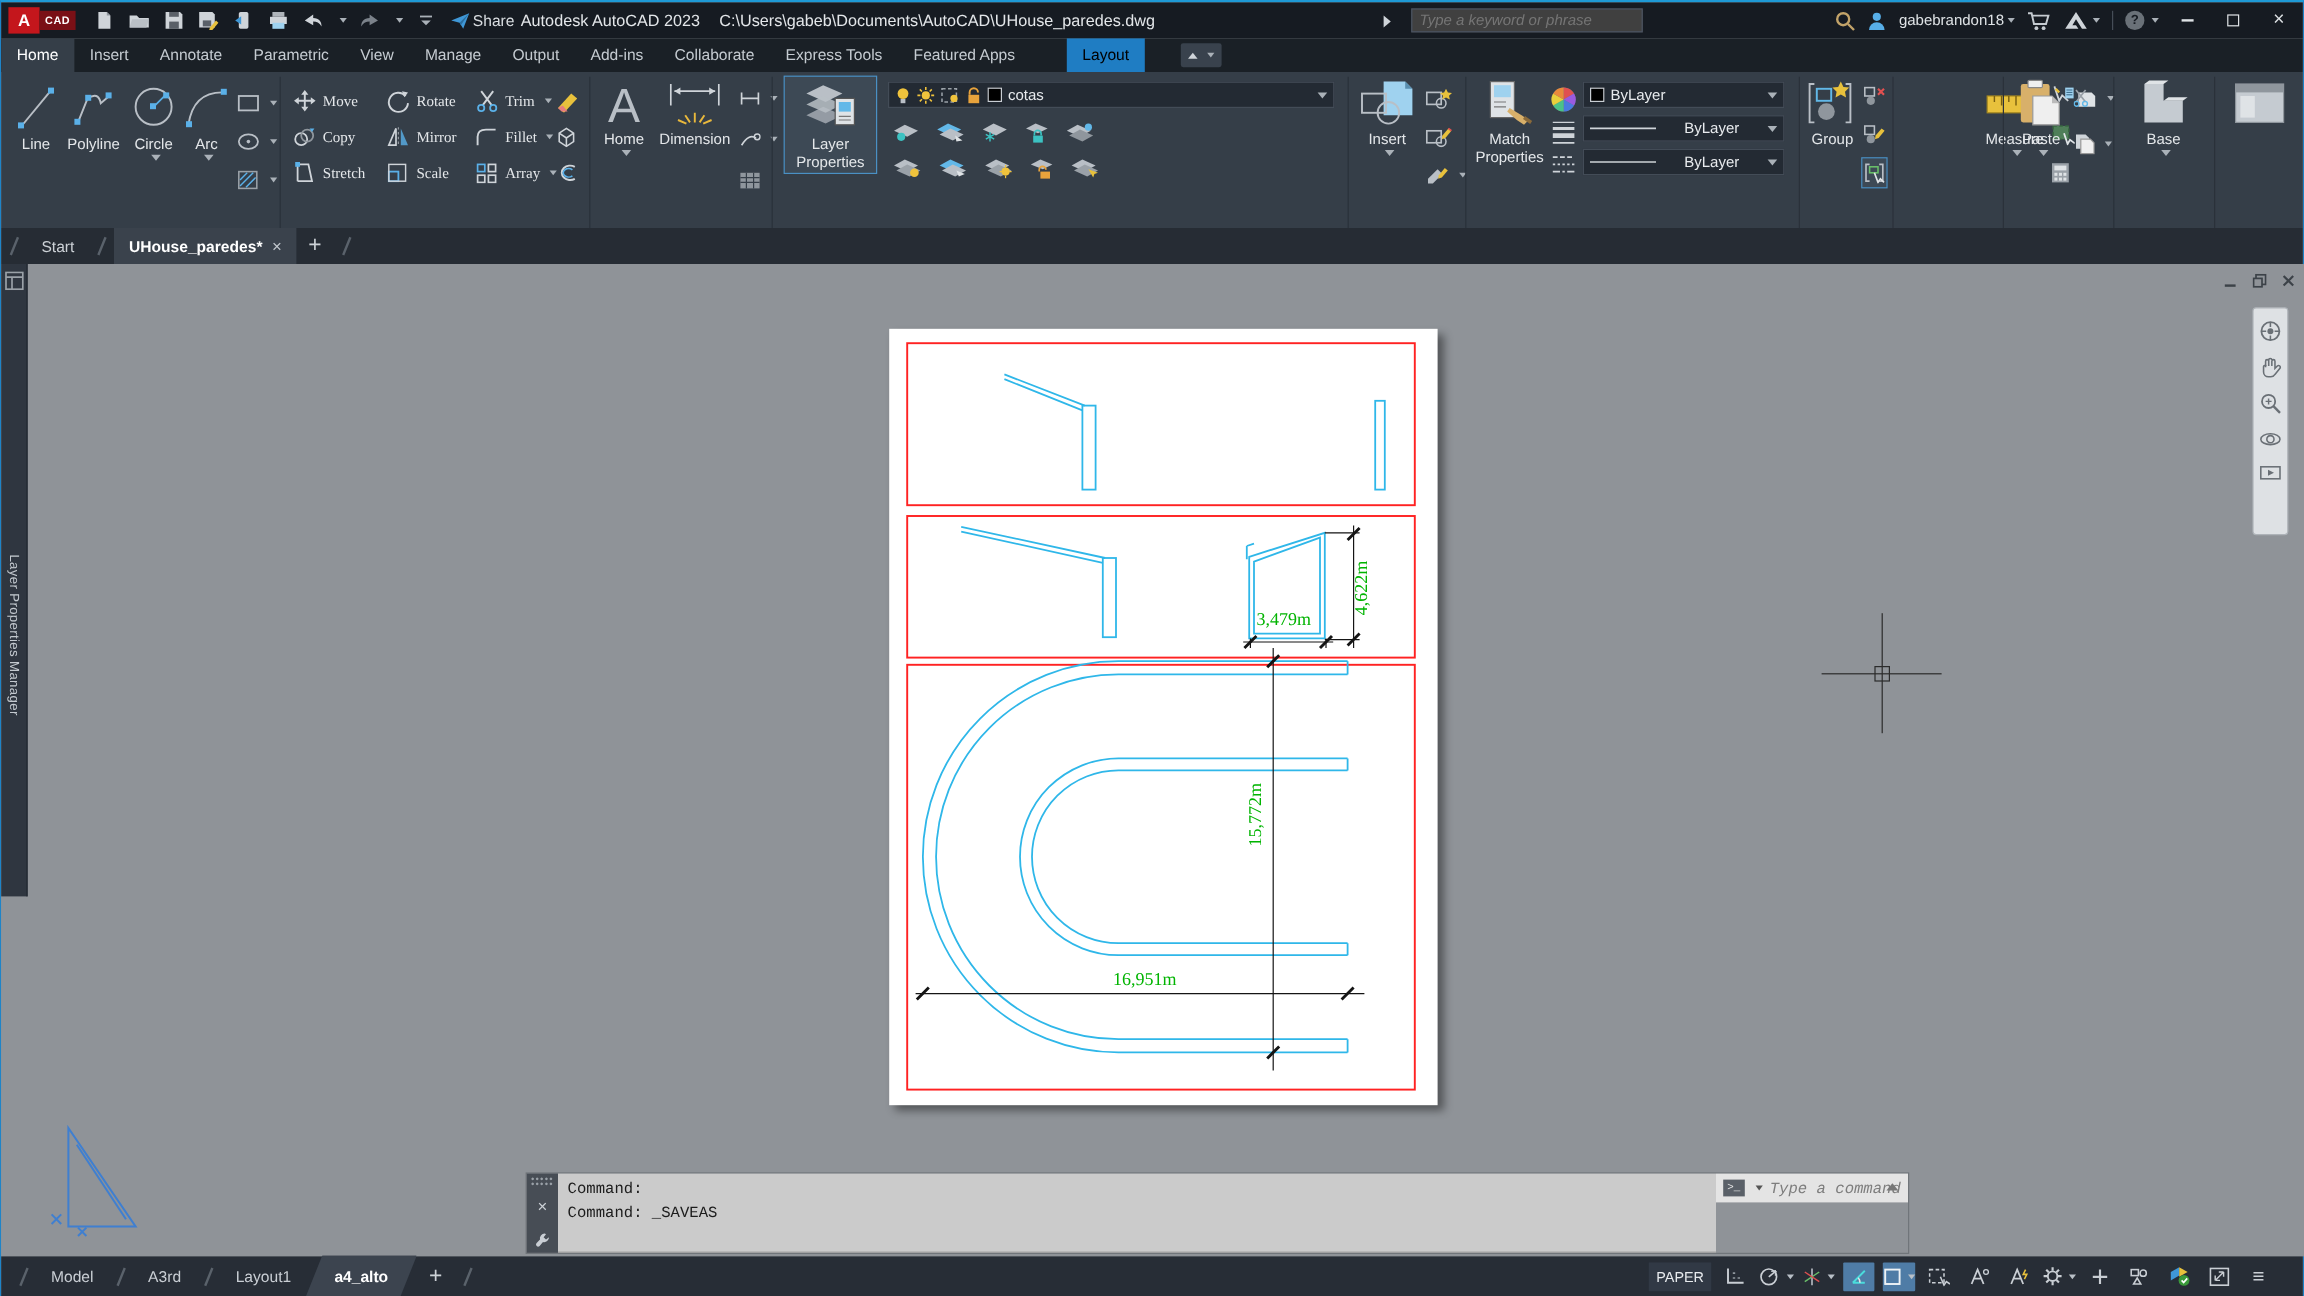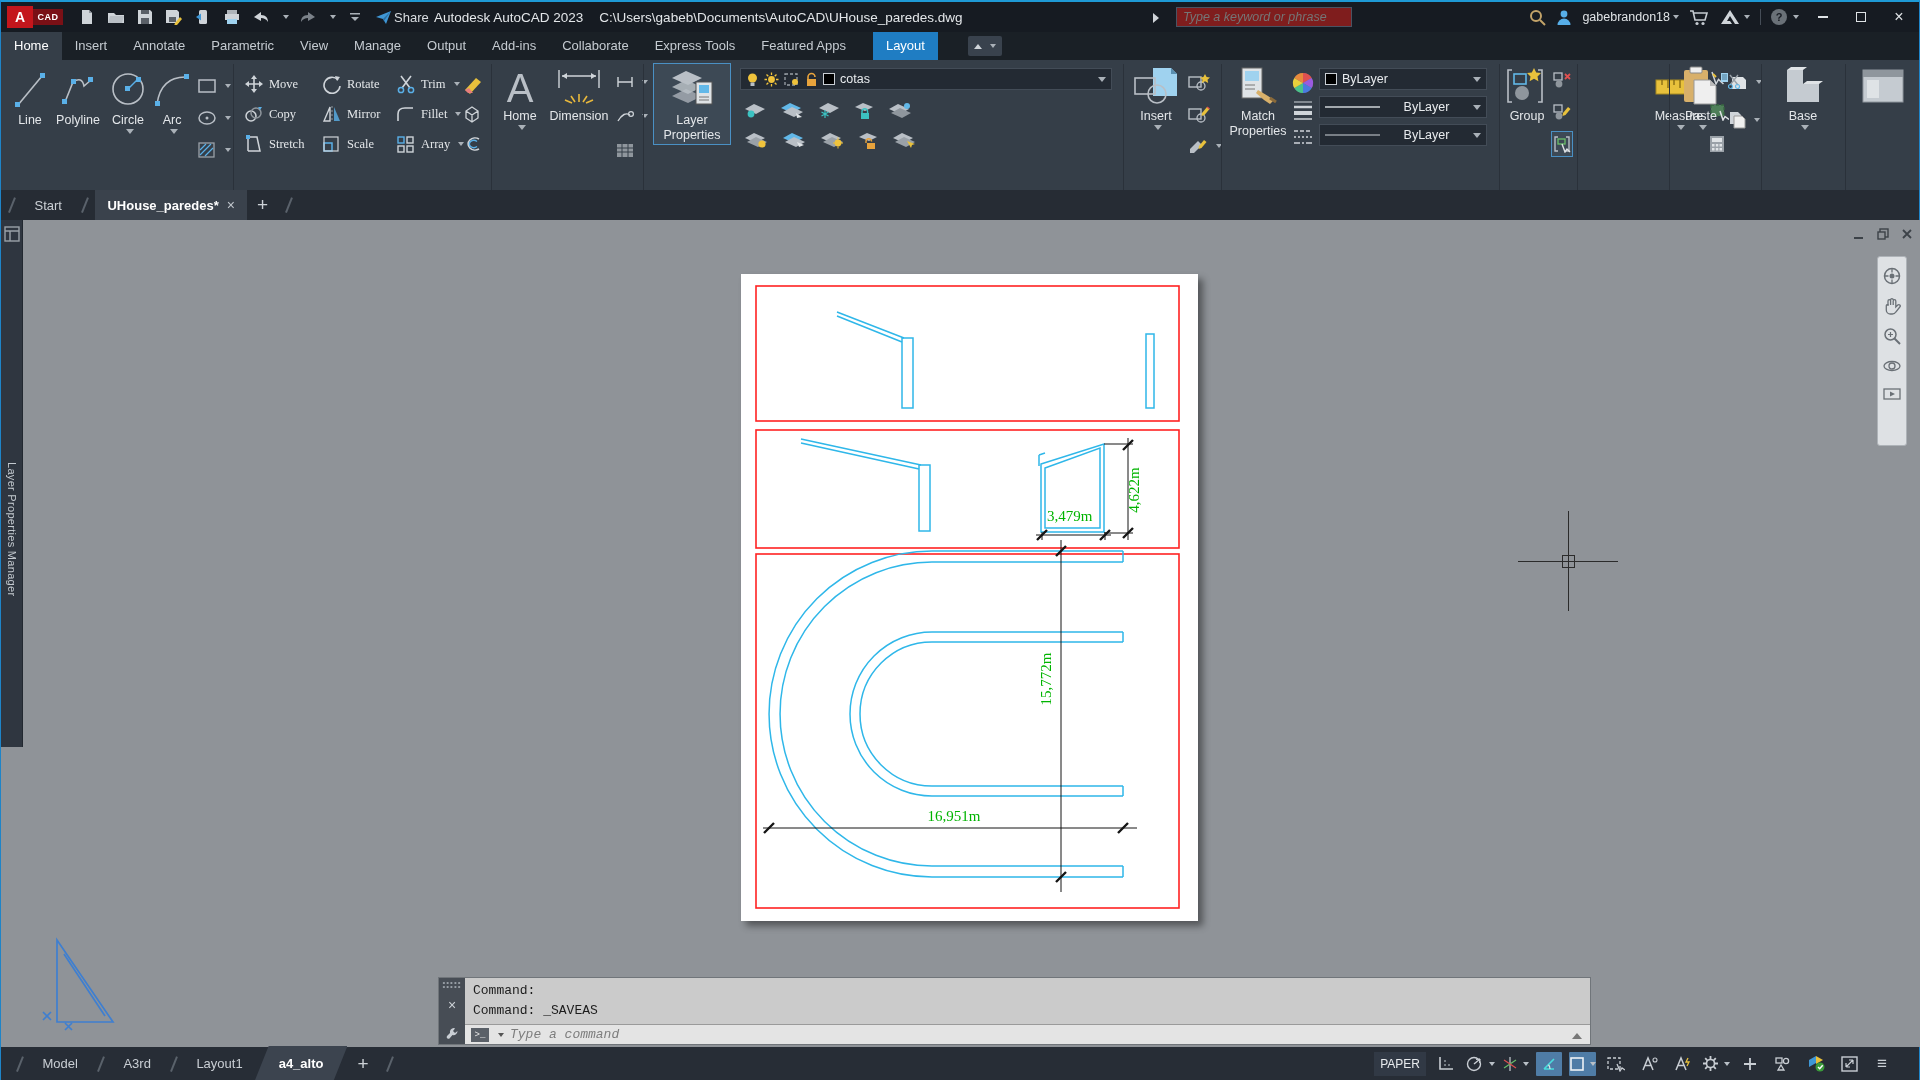--- a/index.html
+++ b/index.html
@@ -11,37 +11,37 @@
   .titlebar { position:absolute; left:0; top:0; width:100%; height:30px; background:#161b22; display:flex; align-items:center; color:#d9dde1; font-size:13px; }
   .logo-a { width:26px; height:22px; background:#c4161c; color:#fff; font-weight:bold; display:flex; align-items:center; justify-content:center; margin-left:6px; font-size:14px; }
   .logo-cad { width:30px; height:16px; background:#7a1016; color:#fff; font-weight:bold; display:flex; align-items:center; justify-content:center; font-size:9px; letter-spacing:.5px; }
   .qat { display:flex; align-items:center; gap:9px; margin-left:14px; }
   .qat .qbtn { width:20px; height:20px; display:flex; align-items:center; justify-content:center; }
   .dd { display:inline-block; width:0; height:0; border-left:4px solid transparent; border-right:4px solid transparent; border-top:5px solid #aab1b8; margin-left:3px; }
   .dd.sm { border-left-width:3px; border-right-width:3px; border-top-width:4px; }
   .share { display:flex; align-items:center; gap:2px; margin-left:10px; color:#d9dde1; }
   .win-title { position:absolute; left:433px; top:0; height:30px; display:flex; align-items:center; gap:16px; font-size:13.5px; color:#e3e6e9; }
   .expand-right { position:absolute; left:1152px; top:11px; width:0; height:0; border-top:5px solid transparent; border-bottom:5px solid transparent; border-left:6px solid #cfd4d9; }
-  .searchbox { position:absolute; left:1175px; top:5px; width:176px; height:20px; background:#7f1d1d; border:1px solid #4a5362; display:flex; align-items:center; padding:0 6px; }
+  .searchbox { position:absolute; left:1175px; top:5px; width:193px; height:20px; background:#404040; border:1px solid #4a5362; display:flex; align-items:center; padding:0 6px; }
   .searchbox input { width:100%; background:transparent; border:none; outline:none; color:#9aa2ac; font-style:italic; font-size:12.5px; font-family:"Liberation Sans",sans-serif; }
   .tb-right { position:absolute; right:0; top:0; height:30px; display:flex; align-items:center; gap:10px; padding-right:6px; }
   .avatar { width:16px; height:16px; }
   .username { font-size:12.5px; color:#dfe3e6; display:flex; align-items:center; }
   .tb-sep { width:1px; height:16px; background:#454d57; }
   .help-circle { width:16px; height:16px; border-radius:50%; background:#6a7178; color:#161b22; display:flex; align-items:center; justify-content:center; font-size:11px; font-weight:bold; }
   .winbtn { width:28px; height:22px; display:flex; align-items:center; justify-content:center; color:#dfe3e6; }
   .min-bar { width:10px; height:2px; background:#dfe3e6; }
   .max-box { width:10px; height:10px; border:1.5px solid #dfe3e6; }
   .close-x { font-size:16px; line-height:1; }
 
   
   .rtabs { position:absolute; left:0; top:30px; width:100%; height:28px; background:#1a2026; display:flex; align-items:flex-end; color:#c5cbd1; font-size:13px; }
   .rtab { padding:0 13px; height:28px; line-height:28px; }
   .rtab.active { background:#353e48; color:#fff; }
-  .rtab.context { background:var(--accent,#1f7dc3); color:#ffffff; margin-left:14px; }
+  .rtab.context { background:var(--accent,#1f7dc3); color:#000000; margin-left:30px; }
   .ribbon-collapse { margin-left:30px; height:20px; margin-bottom:4px; background:#39424d; display:flex; align-items:center; padding:0 6px; gap:5px; border-radius:2px; }
   .tri-up { width:0; height:0; border-left:4px solid transparent; border-right:4px solid transparent; border-bottom:5px solid #cfd4d9; }
 
   
   .ribbon { position:absolute; left:0; top:58px; width:100%; height:130px; background:#353e48; color:#e4e7ea; font-size:12.5px; }
   .panel { position:absolute; top:0; height:108px; }
   .panel-sep { position:absolute; top:4px; width:1px; height:176px; background:#2a313a; }
   .plabel { position:absolute; top:164px; height:20px; display:flex; align-items:center; justify-content:center; gap:5px; color:#c9ced4; font-size:12px; width:100%; }
   .plabel .dd { border-top-color:#9aa1a8; }
   .launcher { color:#aab1b8; font-size:11px; margin-left:4px; }
@@ -78,21 +78,21 @@
 
   .doc-controls { position:absolute; right:8px; top:8px; display:flex; gap:12px; color:#3c4248; align-items:center; }
   .navbar { position:absolute; right:14px; top:36px; width:30px; height:190px; background:rgba(233,236,238,.88); border:1px solid #aeb3b8; border-radius:3px; display:flex; flex-direction:column; align-items:center; gap:12px; padding-top:10px; }
 
   
   .cmd { position:absolute; left:437px; top:757px; width:1153px; height:68px; display:flex; border:1px solid #70757a; }
   .cmd-grip { width:26px; background:#474d55; display:flex; flex-direction:column; align-items:center; color:#cdd2d7; }
   .grip-dots { margin-top:3px; color:#9aa1a8; font-size:8px; line-height:4px; letter-spacing:1px; }
   .cmd-x { margin-top:8px; font-size:14px; }
   .cmd-wrench { margin-top:auto; margin-bottom:4px; }
-  .cmd-main { flex:1; display:flex; flex-direction:column; font-family:"Liberation Mono",monospace; }
+  .cmd-main { flex:1; display:flex; flex-direction:row; font-family:"Liberation Mono",monospace; }
   .cmd-hist { flex:1; background:#cbcbcb; color:#1c1c1c; font-size:13px; padding:3px 8px; line-height:20px; border-bottom:1px solid #9a9a9a; }
   .cmd-input { height:24px; background:#e4e4e4; display:flex; align-items:center; padding:0 6px; gap:6px; position:relative; }
   .cmd-icon { width:18px; height:14px; background:#5a6068; color:#e8e8e8; font-size:9px; display:flex; align-items:center; justify-content:center; font-family:"Liberation Mono",monospace; }
   .cmd-input .dd { border-top-color:#555; }
   .cmd-ph { color:#7d7d7d; font-style:italic; font-size:13px; }
   .cmd-up { position:absolute; right:8px; top:8px; width:0; height:0; border-left:5px solid transparent; border-right:5px solid transparent; border-bottom:6px solid #777; }
 
   
   .statusbar { position:absolute; left:0; top:1045px; width:100%; height:35px; background:#272d36; border-bottom:2px solid #1e84c8; display:flex; align-items:center; color:#c9ced4; }
   .ltabs { display:flex; align-items:center; font-size:13px; margin-left:8px; }

